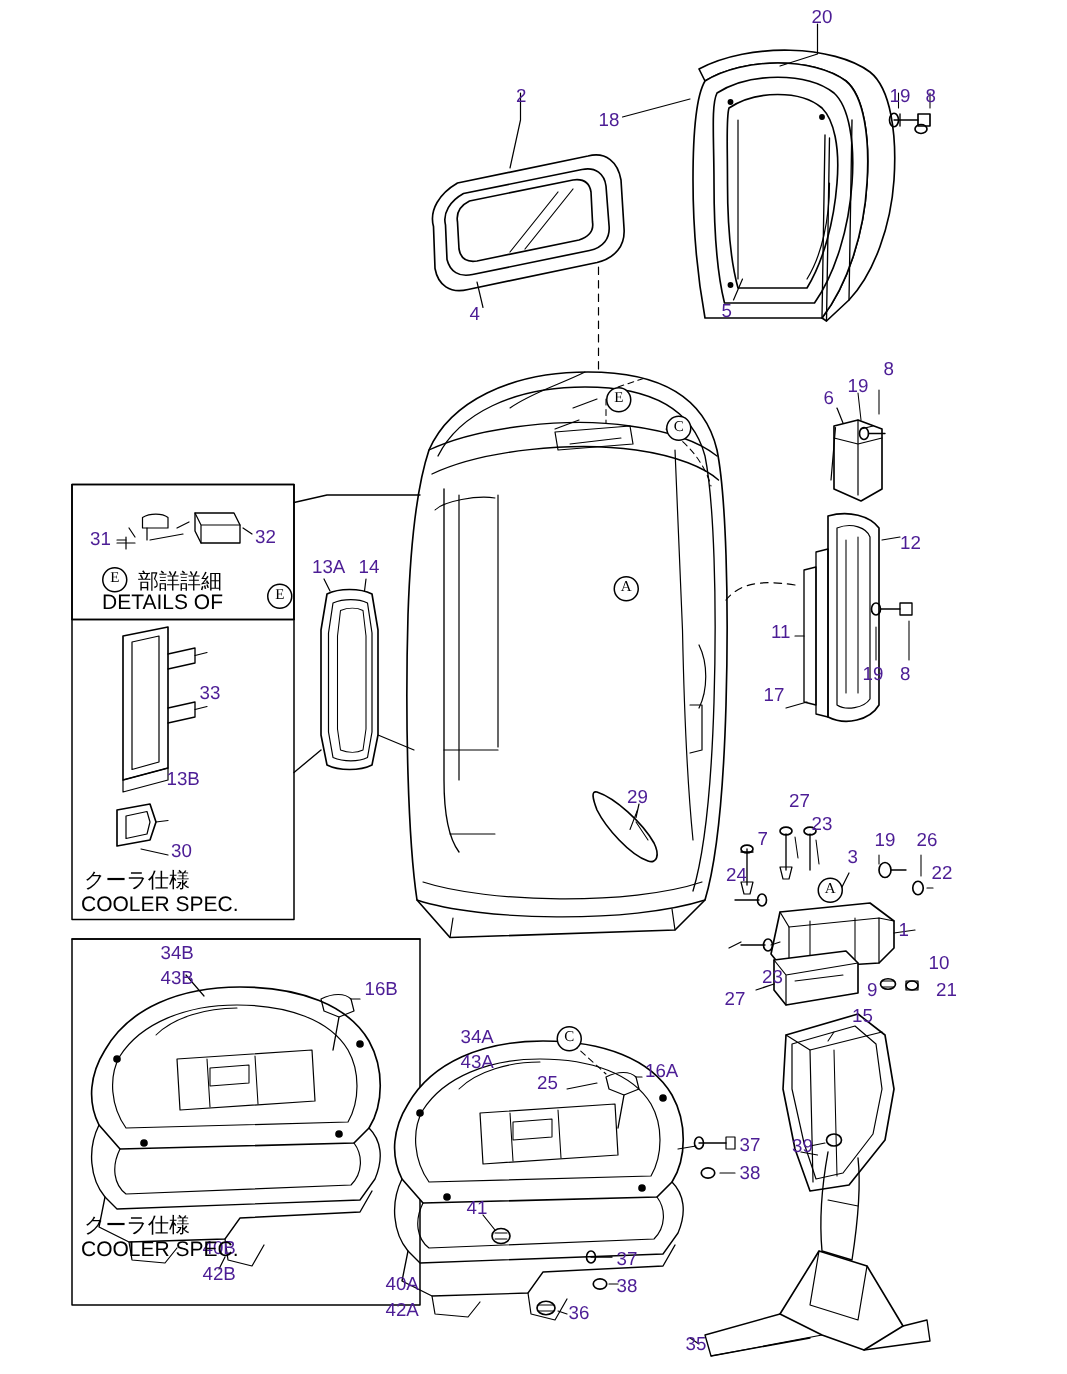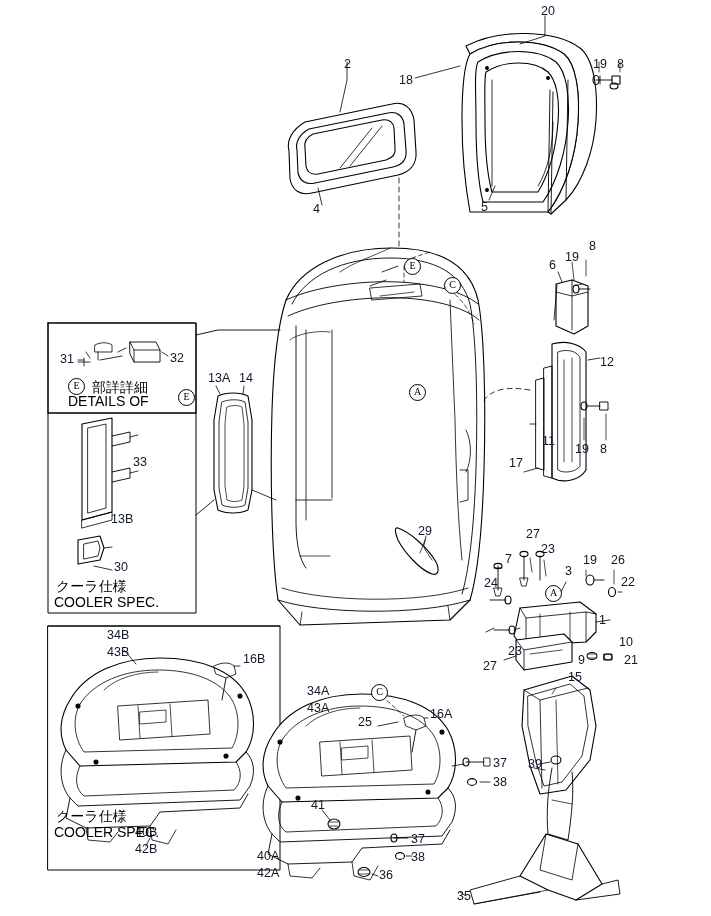--- a/index.html
+++ b/index.html
@@ -24,21 +24,21 @@
   svg.art {
     position: absolute;
     left: 0; top: 0;
     width: 711px;
     height: 916px;
   }
   .lbl {
     position: absolute;
     font-size: 12.5px;
     font-family: "Liberation Sans", sans-serif;
-    color: #0f172a;
+    color: #4c1d95;
     white-space: nowrap;
     line-height: 1.05;
     letter-spacing: 0px;
   }
   .circ {
     position: absolute;
     width: 15px; height: 15px;
     border: 1.2px solid #000;
     border-radius: 50%;
     font-size: 10px;
@@ -344,21 +344,21 @@
   <div class="lbl" style="left:399px; top:74px;">18</div>
   <div class="lbl" style="left:593px; top:58px;">19</div>
   <div class="lbl" style="left:617px; top:58px;">8</div>
   <div class="lbl" style="left:344px; top:58px;">2</div>
   <div class="lbl" style="left:313px; top:203px;">4</div>
   <div class="lbl" style="left:481px; top:201px;">5</div>
   <div class="lbl" style="left:589px; top:240px;">8</div>
   <div class="lbl" style="left:565px; top:251px;">19</div>
   <div class="lbl" style="left:549px; top:259px;">6</div>
   <div class="lbl" style="left:600px; top:356px;">12</div>
-  <div class="lbl" style="left:542px; top:415px;margin-top:20px;">11</div>
+  <div class="lbl" style="left:514px; top:415px;">11</div>
   <div class="lbl" style="left:575px; top:443px;">19</div>
   <div class="lbl" style="left:600px; top:443px;">8</div>
   <div class="lbl" style="left:509px; top:457px;">17</div>
 
   <div class="lbl" style="left:60px; top:353px;">31</div>
   <div class="lbl" style="left:170px; top:352px;">32</div>
   <div class="lbl" style="left:133px; top:456px;">33</div>
   <div class="lbl" style="left:208px; top:372px;">13A</div>
   <div class="lbl" style="left:239px; top:372px;">14</div>
   <div class="lbl" style="left:111px; top:513px;text-align:right;">13B</div>

